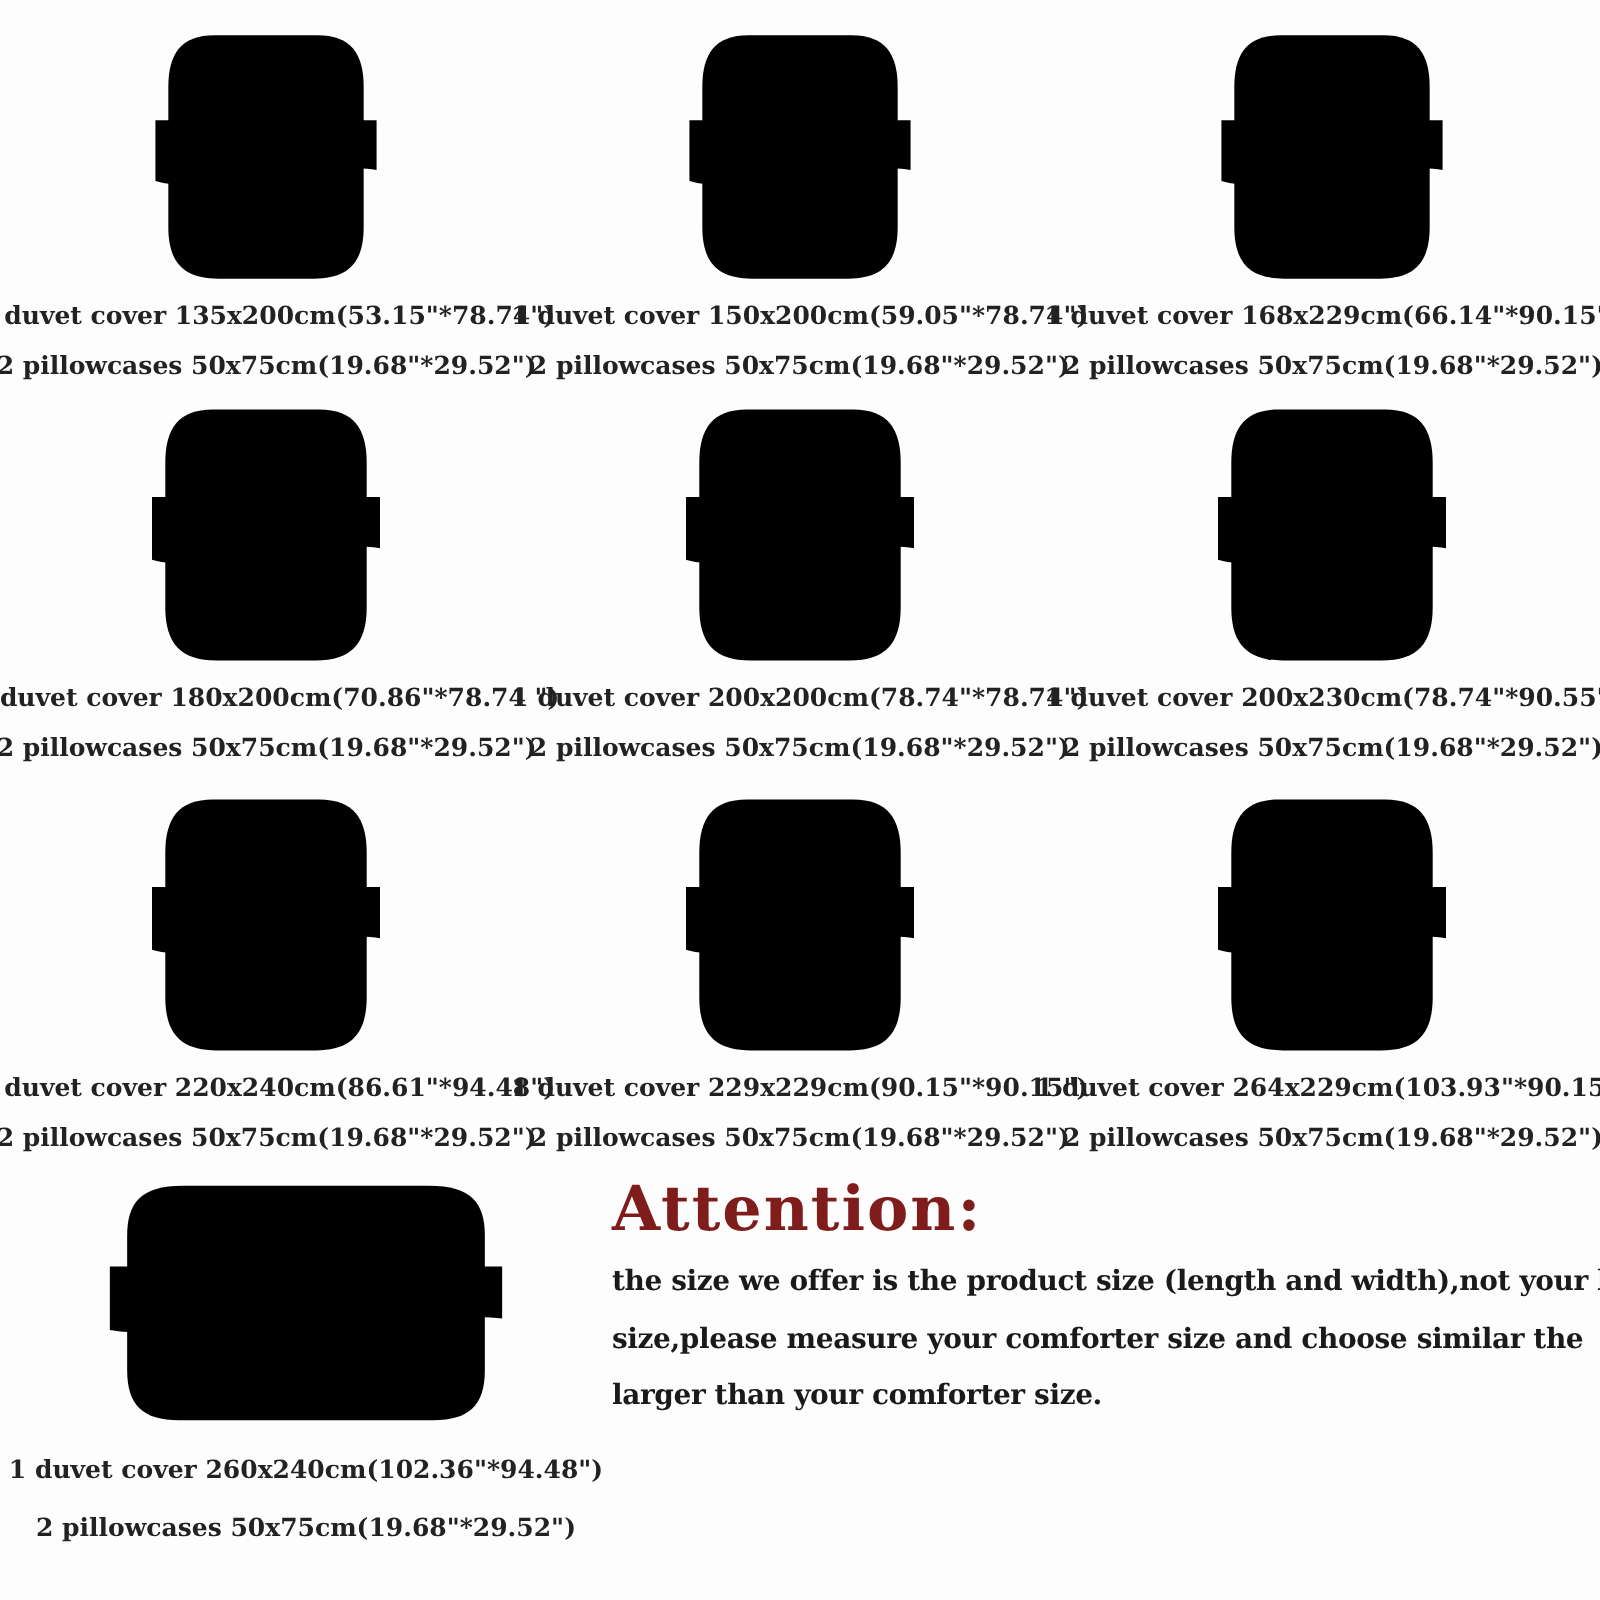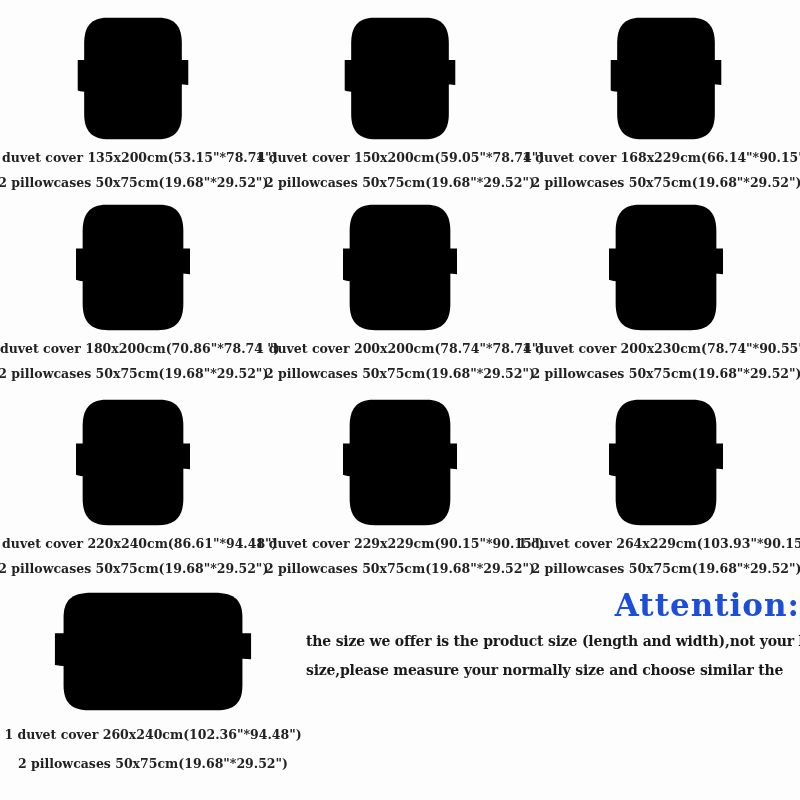--- a/index.html
+++ b/index.html
@@ -17,21 +17,21 @@
   .label-line{
     white-space:nowrap;font-weight:bold;font-size:12.5px;line-height:25px;
     color:#222;
   }
   .bottom{display:flex;height:215px;}
   .bottom-left{width:306px;display:flex;flex-direction:column;align-items:center;padding-top:4px;}
   .bottom-left .label-line{line-height:29px;}
   .bottom-left .labels{margin-top:6px;}
   .attention{width:494px;padding-top:2px;}
   .attention-title{
-    font-size:31px;font-weight:bold;color:#1d4ed8;margin:0 0 4px 0;letter-spacing:1px;text-align:right;
+    font-size:31px;font-weight:bold;color:#7f1d1d;margin:0 0 4px 0;letter-spacing:1px;
   }
   .attention-line{
     white-space:nowrap;font-weight:bold;font-size:14px;line-height:28.5px;
     letter-spacing:-0.2px;color:#1a1a1a;
   }
   .defs{position:absolute;width:0;height:0;overflow:hidden;}
 </style>
 </head>
 <body>
 
@@ -154,18 +154,19 @@
         </svg>
       <div class="labels">
         <div class="label-line">1 duvet cover 260x240cm(102.36"*94.48")</div>
         <div class="label-line">2 pillowcases 50x75cm(19.68"*29.52")</div>
       </div>
     </div>
 
     <div class="attention">
       <div class="attention-title">Attention:</div>
       <div class="attention-line">the size we offer is the product size (length and width),not your bed</div>
-      <div class="attention-line">size,please measure your normally size and choose similar the</div>
+      <div class="attention-line">size,please measure your comforter size and choose similar the</div>
+      <div class="attention-line">larger than your comforter size.</div>
     </div>
 
   </div>
 
 </div>
 
 </body></html>

